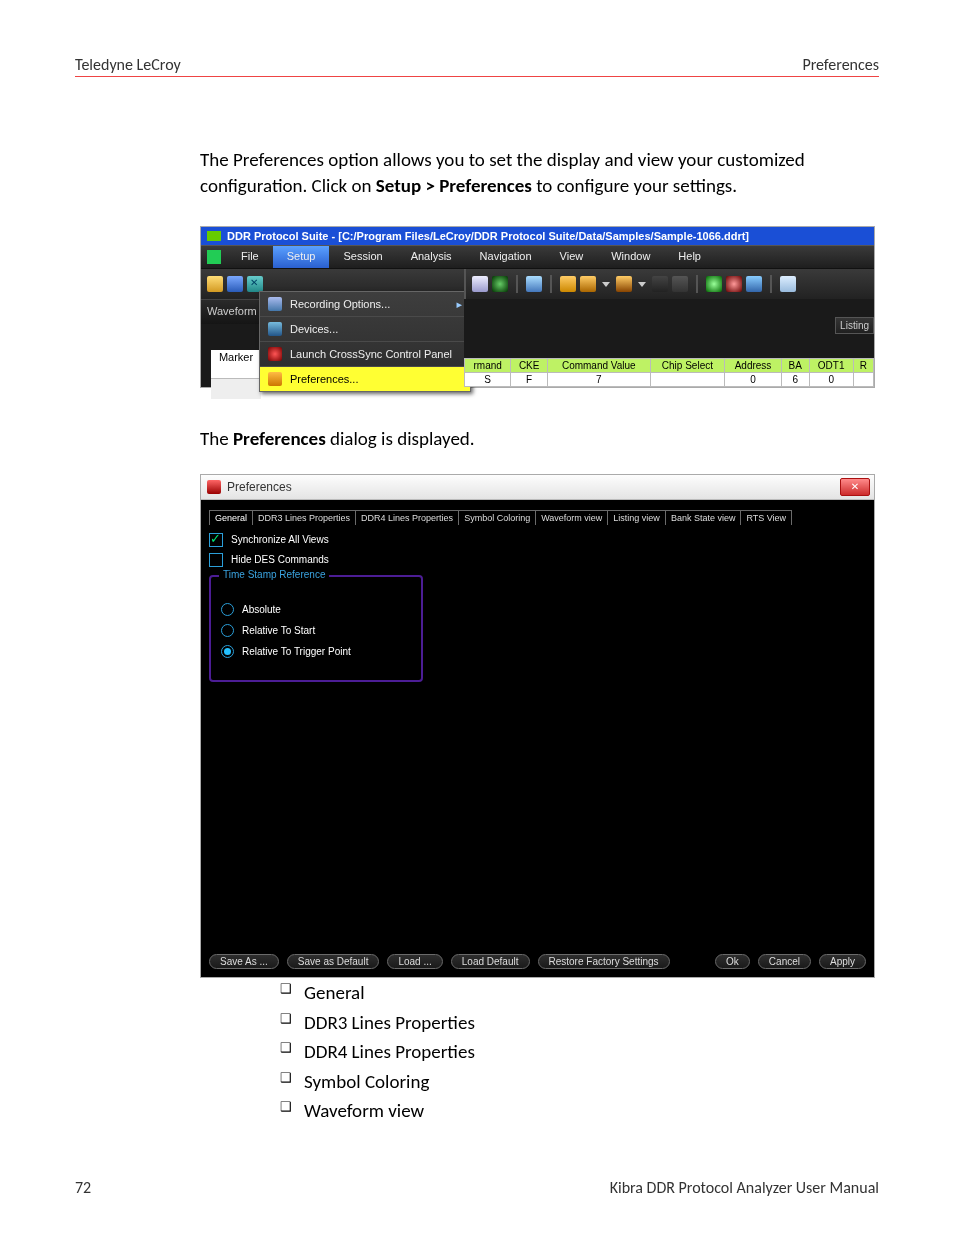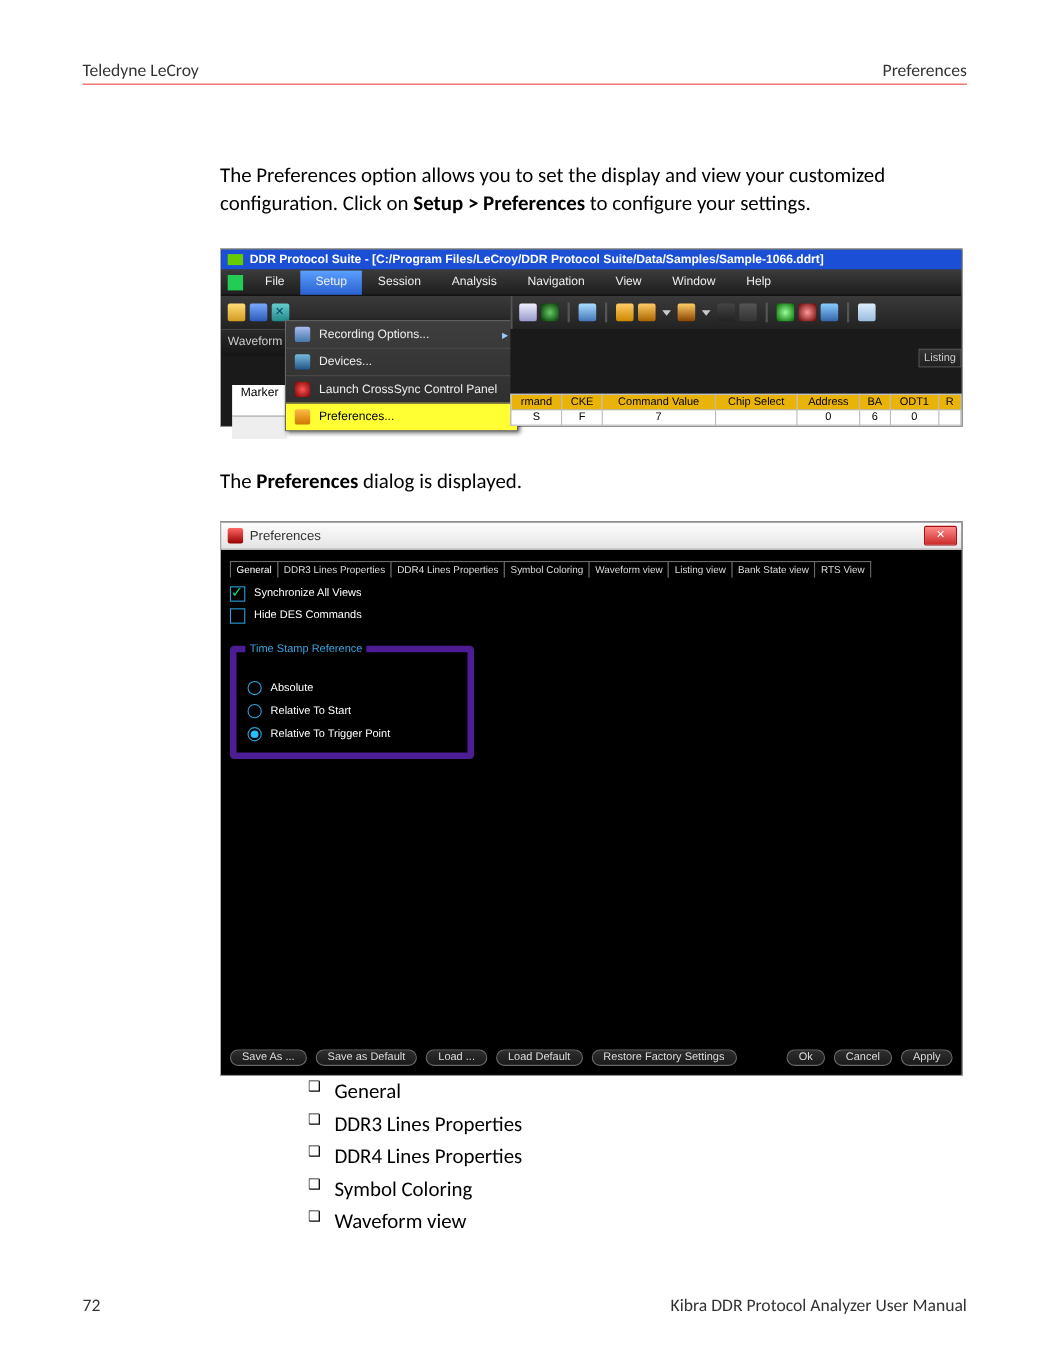--- a/index.html
+++ b/index.html
@@ -184,21 +184,21 @@
     border-collapse: collapse;
     width: 100%;
   }
   .f1-table th, .f1-table td {
     border: 1px solid #bbb;
     font-size: 10px; font-weight: 400;
     padding: 1px 4px;
     text-align: center;
     background: #fff;
   }
-  .f1-table th { background: #eab308; }
+  .f1-table th { background: #bef264; }
 
   
   .fig2 {
     width: 673px;
     background: #000;
     font-family: Tahoma, Arial, sans-serif;
   }
   .f2-title {
     background: linear-gradient(#fdfdfd,#e4e4e4);
     color: #333;
@@ -247,25 +247,25 @@
     margin: 6px 0;
   }
   .f2-check .box {
     width: 12px; height: 12px; border: 1px solid #2b9fd9;
     display: inline-block; position: relative;
   }
   .f2-check .box.checked::after {
     content: "✓"; color: #00e676; position: absolute; left: 0; top: -3px; font-size: 13px;
   }
   .f2-group {
-    border: 6px solid #4c1d95;
+    border: 2px solid #4c1d95;
     border-radius: 4px;
     width: 190px;
-    padding: 18px 10px 2px 10px;
-    margin-top: 20px;
+    padding: 18px 10px 14px 10px;
+    margin-top: 8px;
     position: relative;
   }
   .f2-group-title {
     position: absolute; top: -8px; left: 8px;
     background: #000; color: #3aa3e0;
     font-size: 10px; padding: 0 4px;
   }
   .f2-radio {
     display: flex; align-items: center; gap: 8px;
     color: #fff; font-size: 10px;

